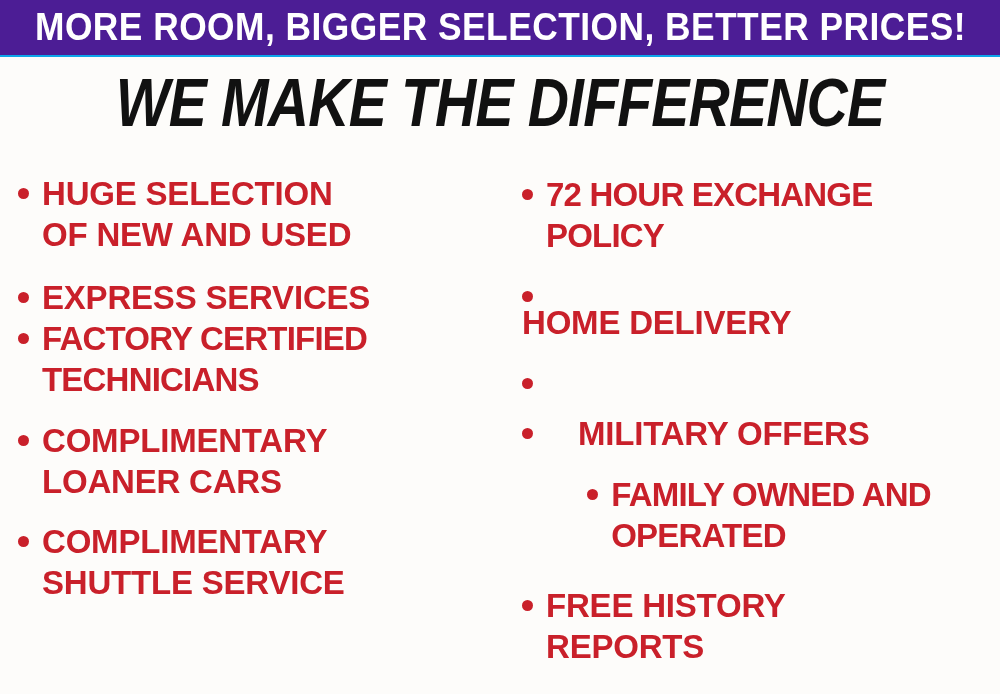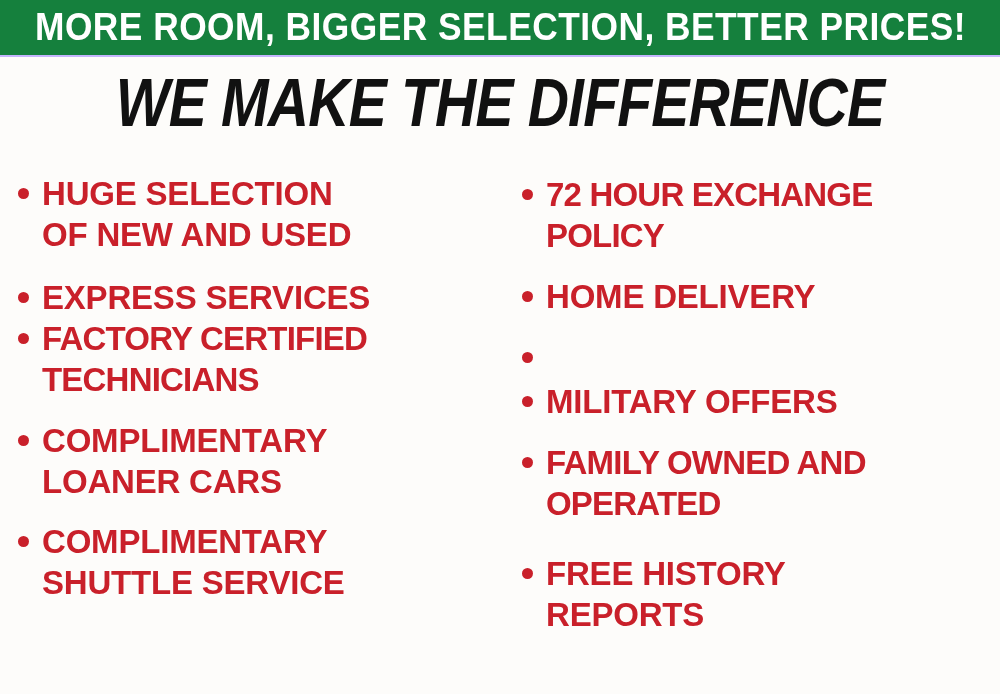--- a/index.html
+++ b/index.html
@@ -21,22 +21,22 @@
     background: #fdfcfa;
   }
 
   
   .banner {
     position: absolute;
     left: 0;
     top: 0;
     width: 1000px;
     height: 57px;
-    background: #15803d;
-    border-bottom: 2px solid #c4b5fd;
+    background: #4c1d95;
+    border-bottom: 2px solid #0ea5e9;
     box-sizing: border-box;
   }
   .banner-text {
     position: absolute;
     left: 0;
     top: 0;
     width: 1000px;
     height: 55px;
     line-height: 55px;
     text-align: center;
@@ -123,24 +123,24 @@
   }
 
   
   .col-left  .bullet-row.i0 { margin-top: 13px; }
   .col-left  .bullet-row.i1 { margin-top: 22px; }
   .col-left  .bullet-row.i2 { }
   .col-left  .bullet-row.i3 { margin-top: 20px; }
   .col-left  .bullet-row.i4 { margin-top: 19px; }
 
   .col-right .bullet-row.i0 { margin-top: 14px; }
-  .col-right .bullet-row.i1 { margin-top: 20px; }
+  .col-right .bullet-row.i1 { margin-top: 20px; flex-direction: column; }
   .col-right .bullet-row.i2 { margin-top: 20px; }
-  .col-right .bullet-row.i3 { margin-top: 18px; }
-  .col-right .bullet-row.i4 { margin-top: 20px; }
+  .col-right .bullet-row.i3 { margin-top: 24px; gap: 32px; }
+  .col-right .bullet-row.i4 { margin-top: 20px; justify-content: center; }
   .col-right .bullet-row.i5 { margin-top: 29px; }
 </style>
 </head>
 <body>
 
 <div class="poster">
 
   <div class="banner">
     <div class="banner-text">MORE ROOM, BIGGER SELECTION, BETTER PRICES!</div>
   </div>

